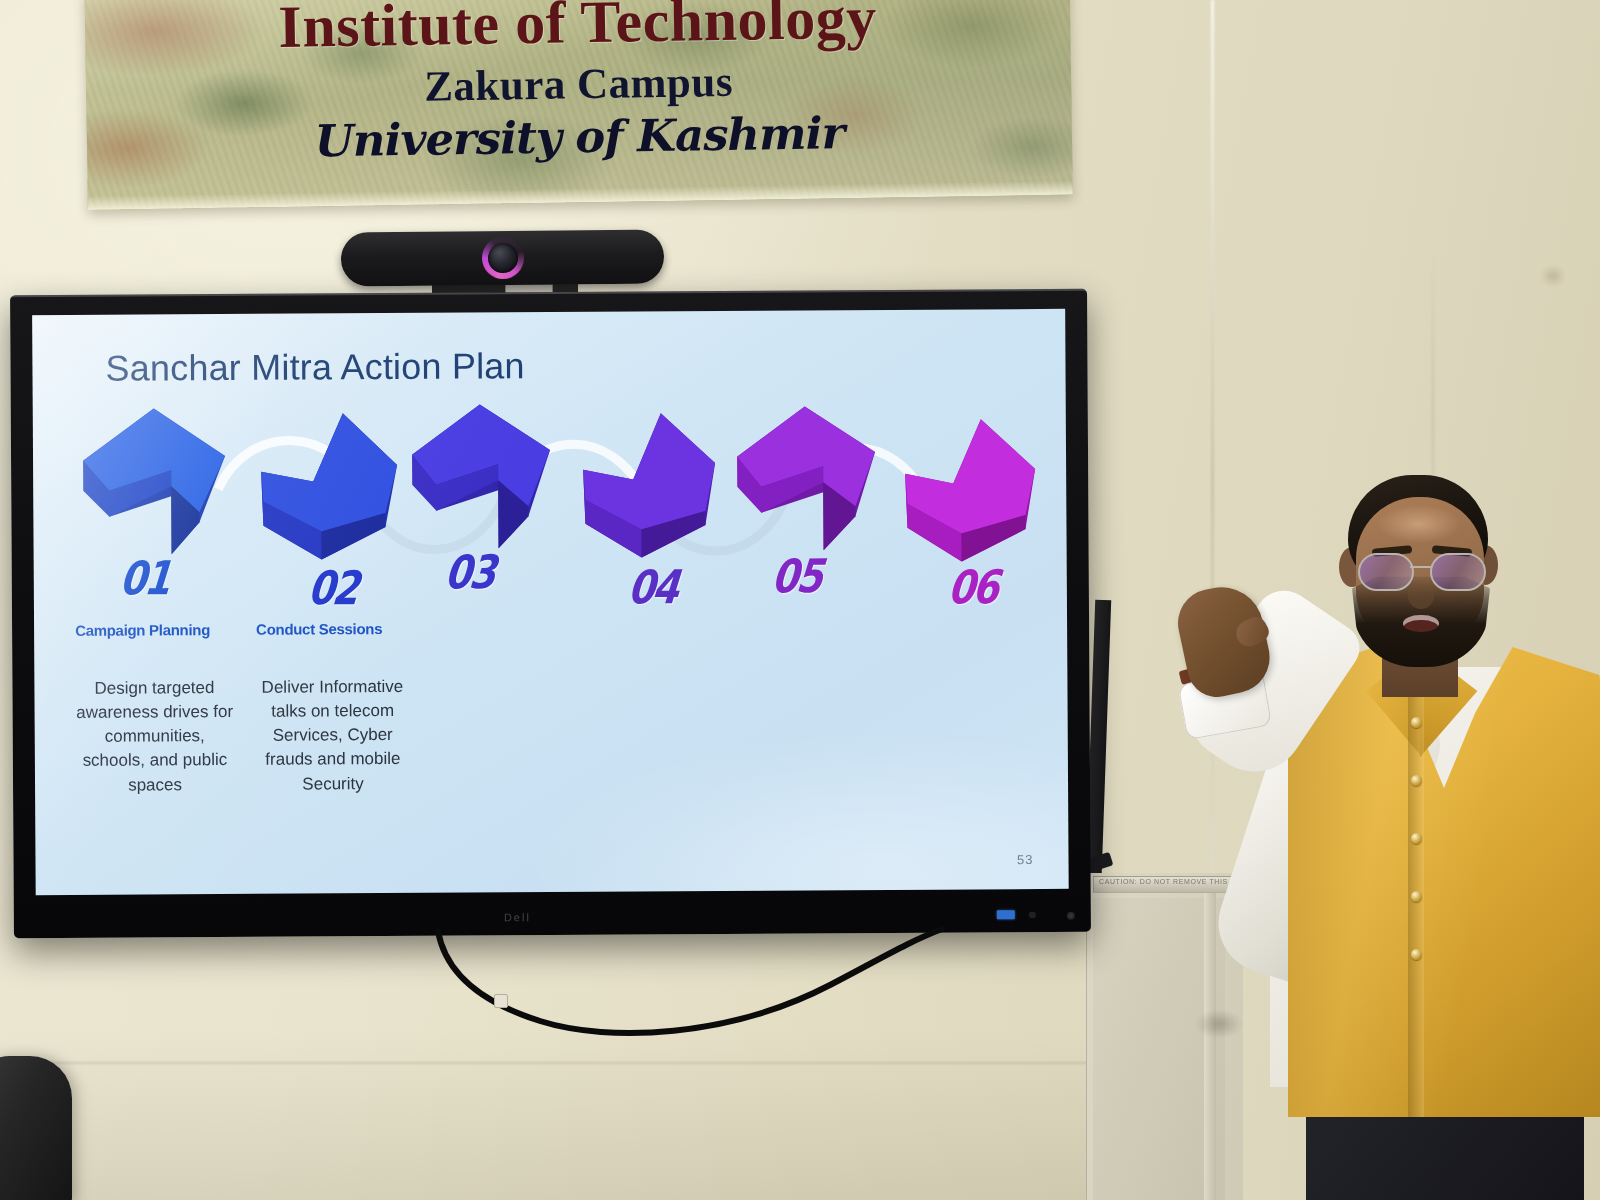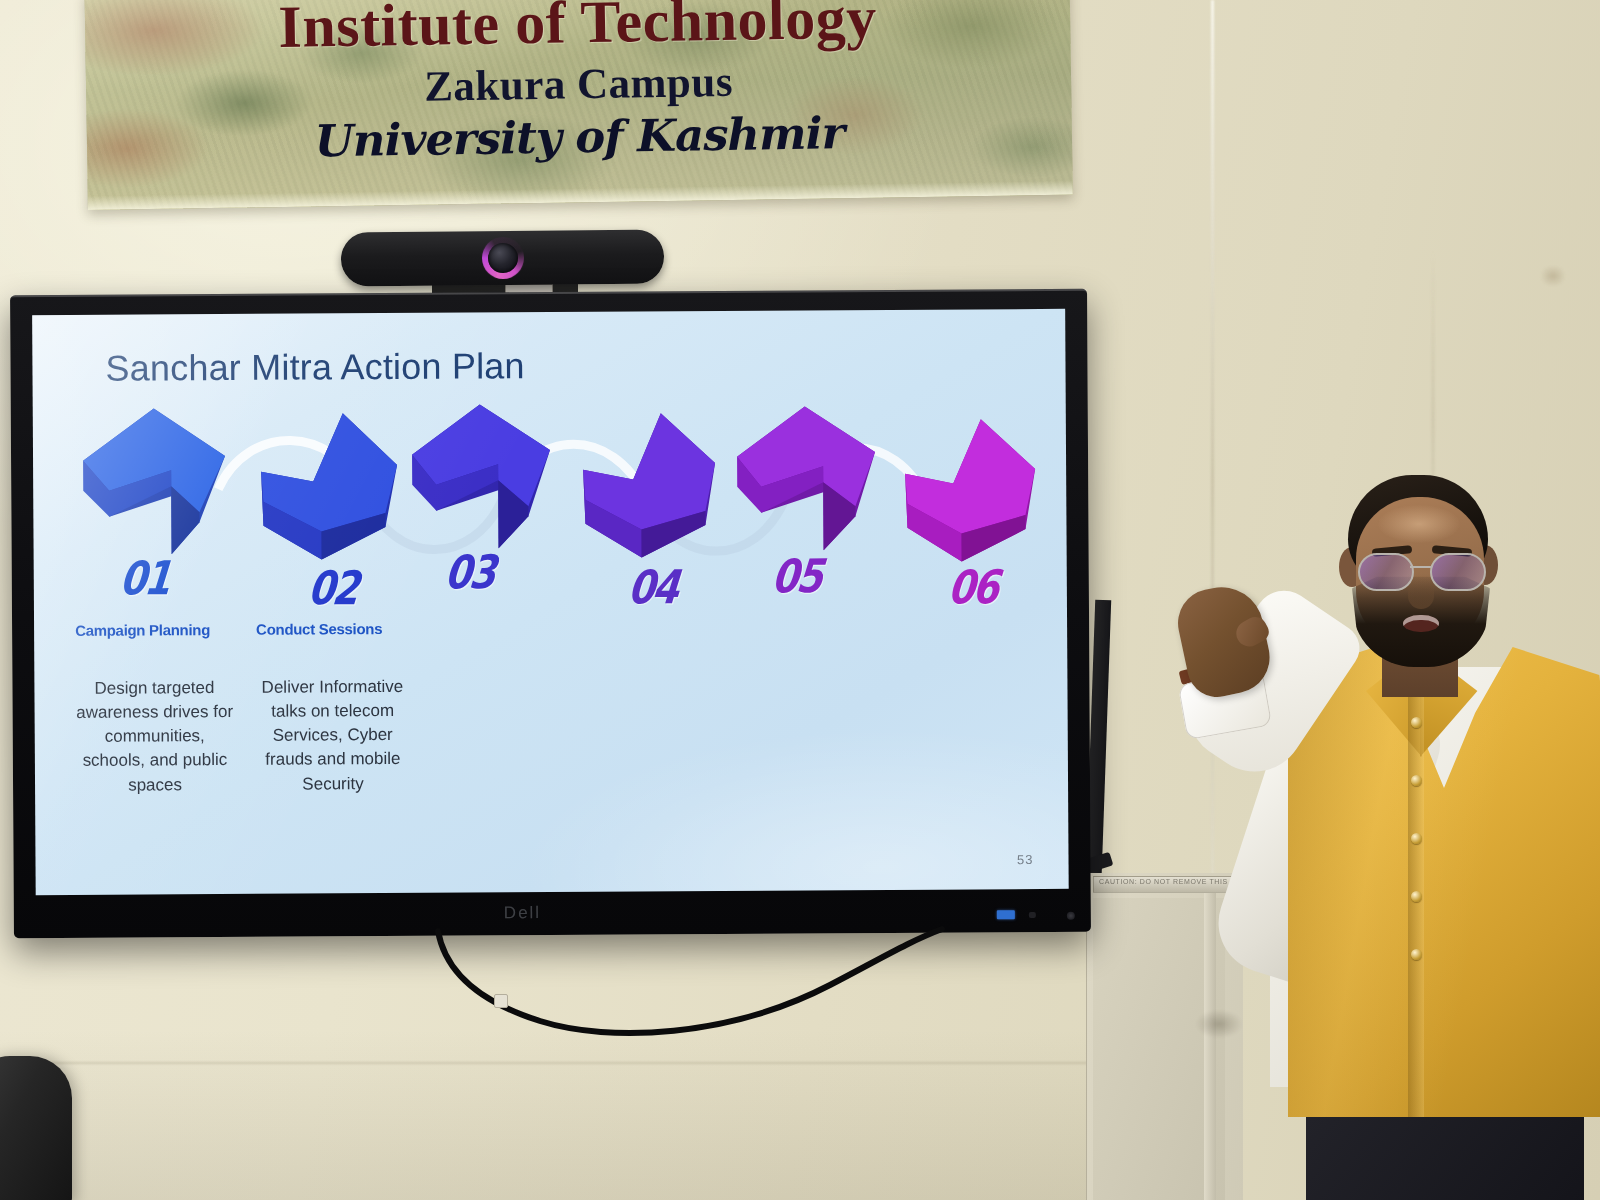--- a/index.html
+++ b/index.html
@@ -173,21 +173,21 @@
   .screen-glare {
     position: absolute; inset: 0;
     background:
       linear-gradient(118deg, rgba(255,255,255,0.40) 0%, rgba(255,255,255,0.06) 22%, rgba(255,255,255,0) 42%),
       radial-gradient(ellipse 50% 34% at 82% 96%, rgba(255,255,255,0.32), rgba(255,255,255,0) 70%);
     pointer-events: none;
     z-index: 30;
   }
   .tv-brand {
     position: absolute; left: 490px; bottom: 12px;
-    font-size: 17px; letter-spacing: 2px; color: rgba(190,195,205,0.30);
+    font-size: 11px; letter-spacing: 2px; color: rgba(190,195,205,0.30);
   }
   .tv-badge {
     position: absolute; left: 983px; bottom: 13px;
     width: 18px; height: 9px; border-radius: 1px;
     background: #2f6fd0;
     box-shadow: 0 0 3px rgba(70,130,230,0.6);
   }
   .tv-led {
     position: absolute; left: 1053px; bottom: 12px;
     width: 8px; height: 8px; border-radius: 50%;

